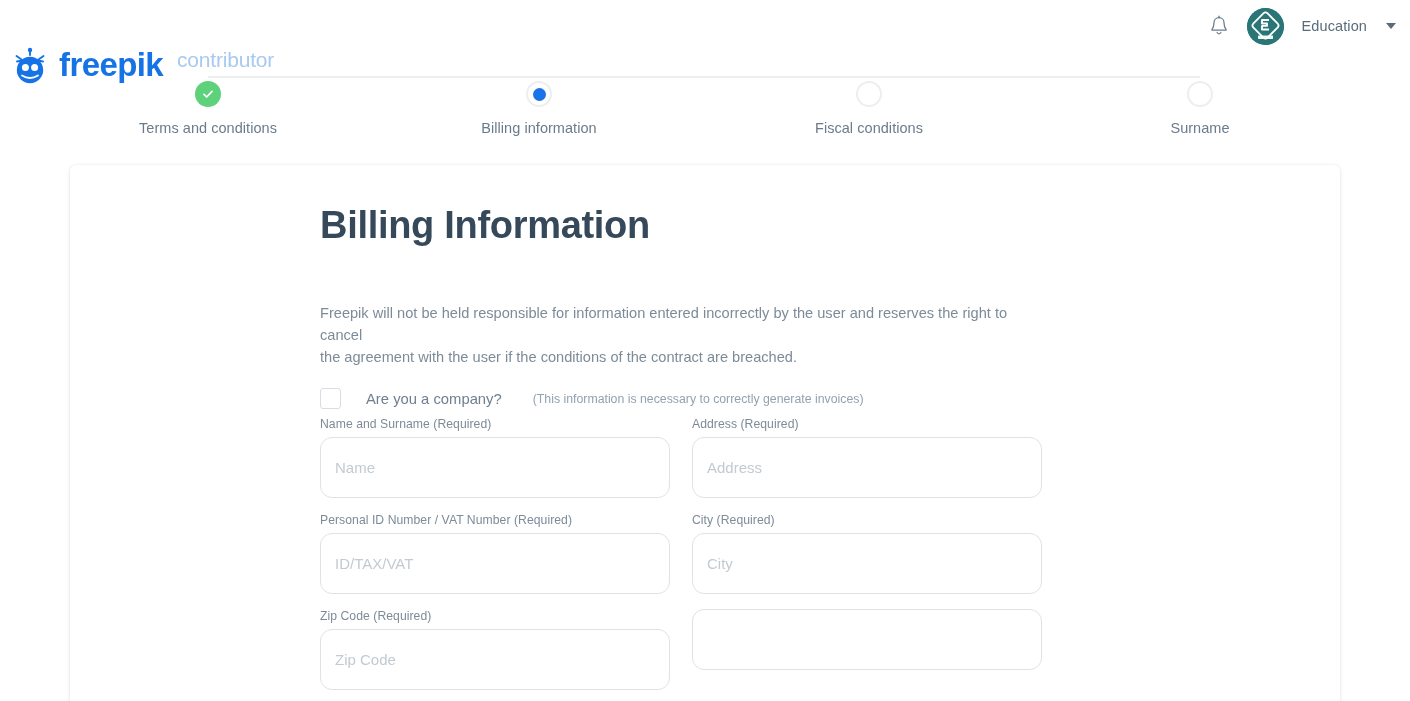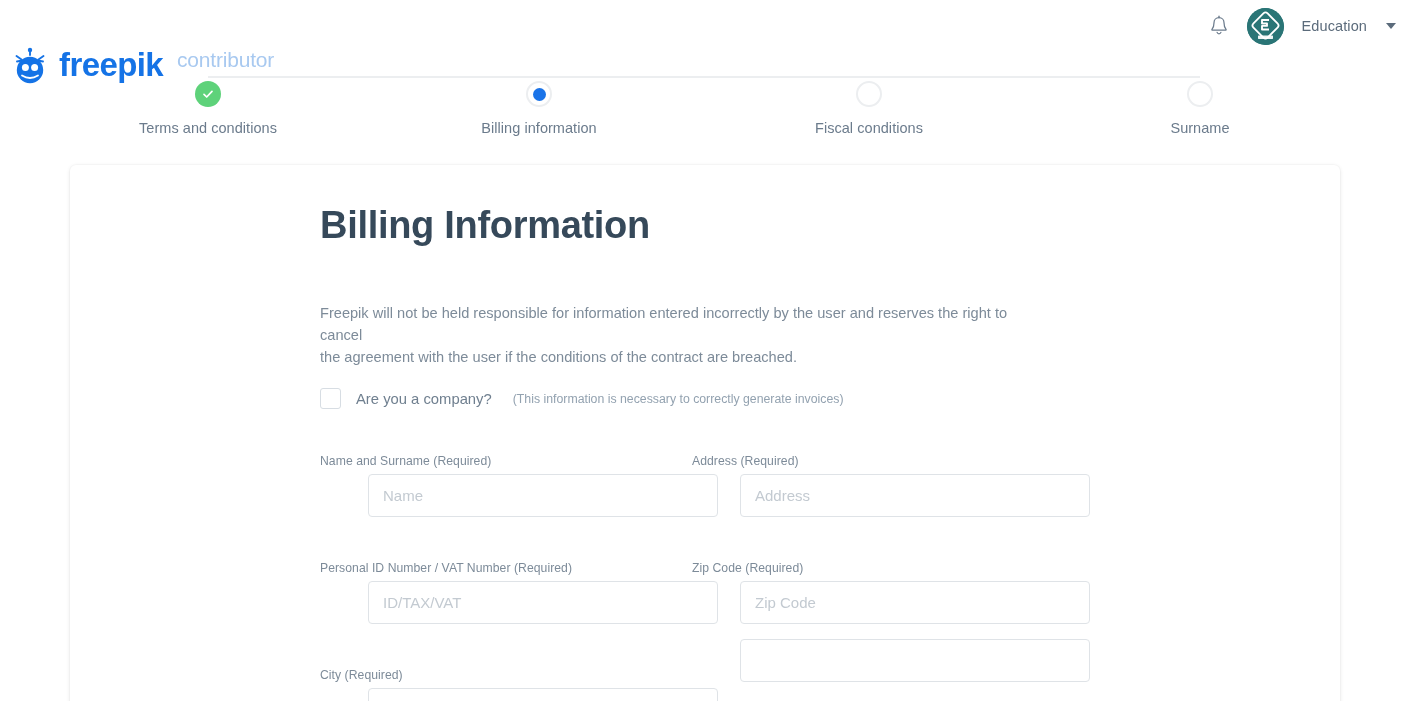--- a/index.html
+++ b/index.html
@@ -194,22 +194,22 @@
     line-height: 22.2px;
     color: #7d8b99;
     margin: 0 0 20px 0;
   }
   .intro span { display: block; }
 
   
   .check-row {
     display: flex;
     align-items: center;
-    gap: 15px;
-    margin-bottom: 16px;
+    gap: 25px;
+    margin-bottom: 8px;
   }
   .checkbox {
     width: 21px; height: 21px;
     border: 1px solid #d7dde3;
     border-radius: 3px;
     background: #ffffff;
     flex: none;
     cursor: pointer;
   }
   .check-label {
@@ -230,34 +230,32 @@
     row-gap: 15px;
     width: 722px;
   }
   .field { display: block; }
   .field-label {
     display: block;
     font-size: 12.2px;
     color: #7d8b99;
     margin-bottom: 6px;
     letter-spacing: 0.05px;
-    margin-top: 29px;
   }
   .input {
     width: 100%;
-    height: 43px;
+    height: 61px;
     border: 1px solid #dfe3e7;
-    border-radius: 4px;
+    border-radius: 12px;
     background: #ffffff;
     padding: 0 14px;
     font-size: 15px;
     color: #55616e;
     font-family: "Liberation Sans", sans-serif;
     outline: none;
-    margin-left: 48px;
   }
   .input::placeholder { color: #c3cad1; }
 </style>
 </head>
 <body>
 
 <div class="page">
 
   <div class="topbar">
 
@@ -369,29 +367,29 @@
           <label class="field-label">Address (Required)</label>
           <input class="input" type="text" placeholder="Address" style="">
         </div>
 
         <div class="field">
           <label class="field-label">Personal ID Number / VAT Number (Required)</label>
           <input class="input" type="text" placeholder="ID/TAX/VAT" style="">
         </div>
 
         <div class="field">
+          <label class="field-label">City (Required)</label>
+          <input class="input" type="text" placeholder="City" style="">
+        </div>
+
+        <div class="field">
           <label class="field-label">Zip Code (Required)</label>
           <input class="input" type="text" placeholder="Zip Code" style="">
         </div>
 
         <div class="field">
-          <label class="field-label">City (Required)</label>
-          <input class="input" type="text" placeholder="City" style="">
-        </div>
-
-        <div class="field">
           <input class="input" type="text" placeholder="" style="">
         </div>
 
       </div>
     </div>
   </div>
 </div>
 
 </body></html>

